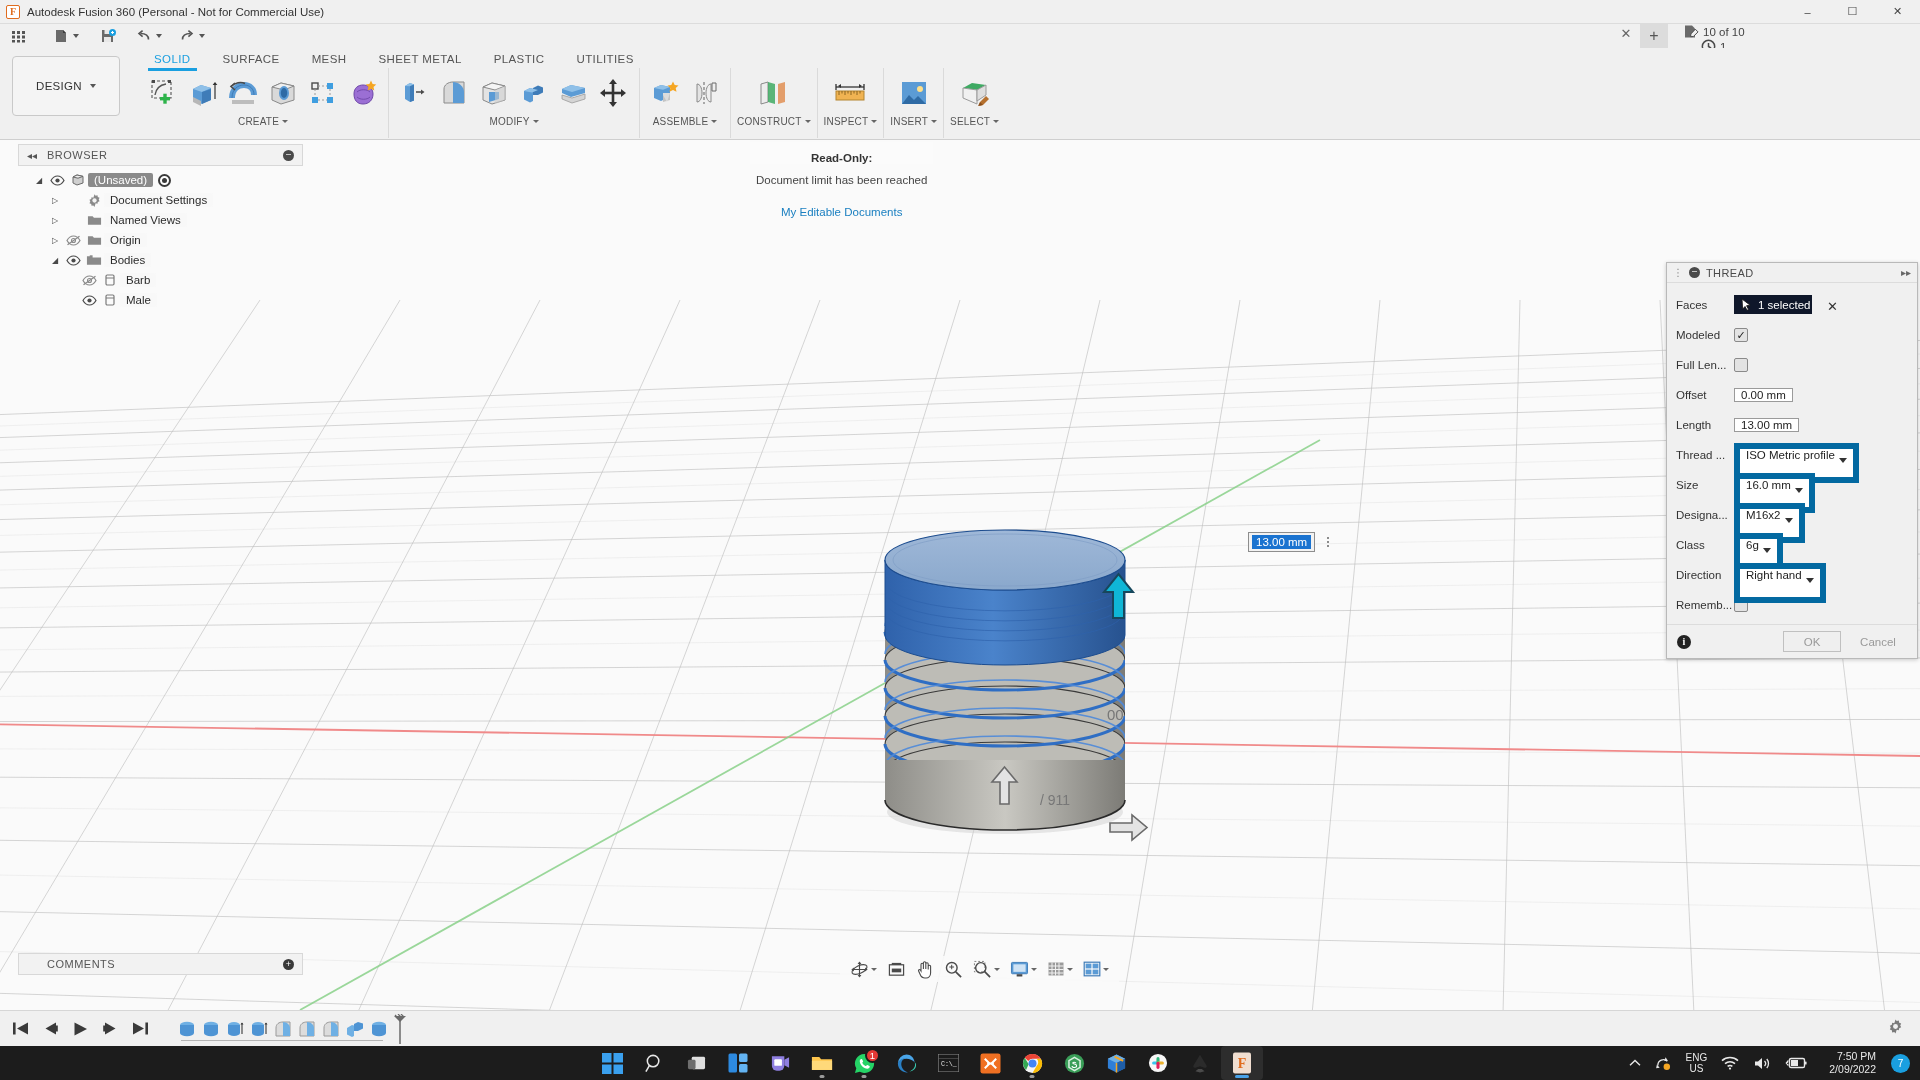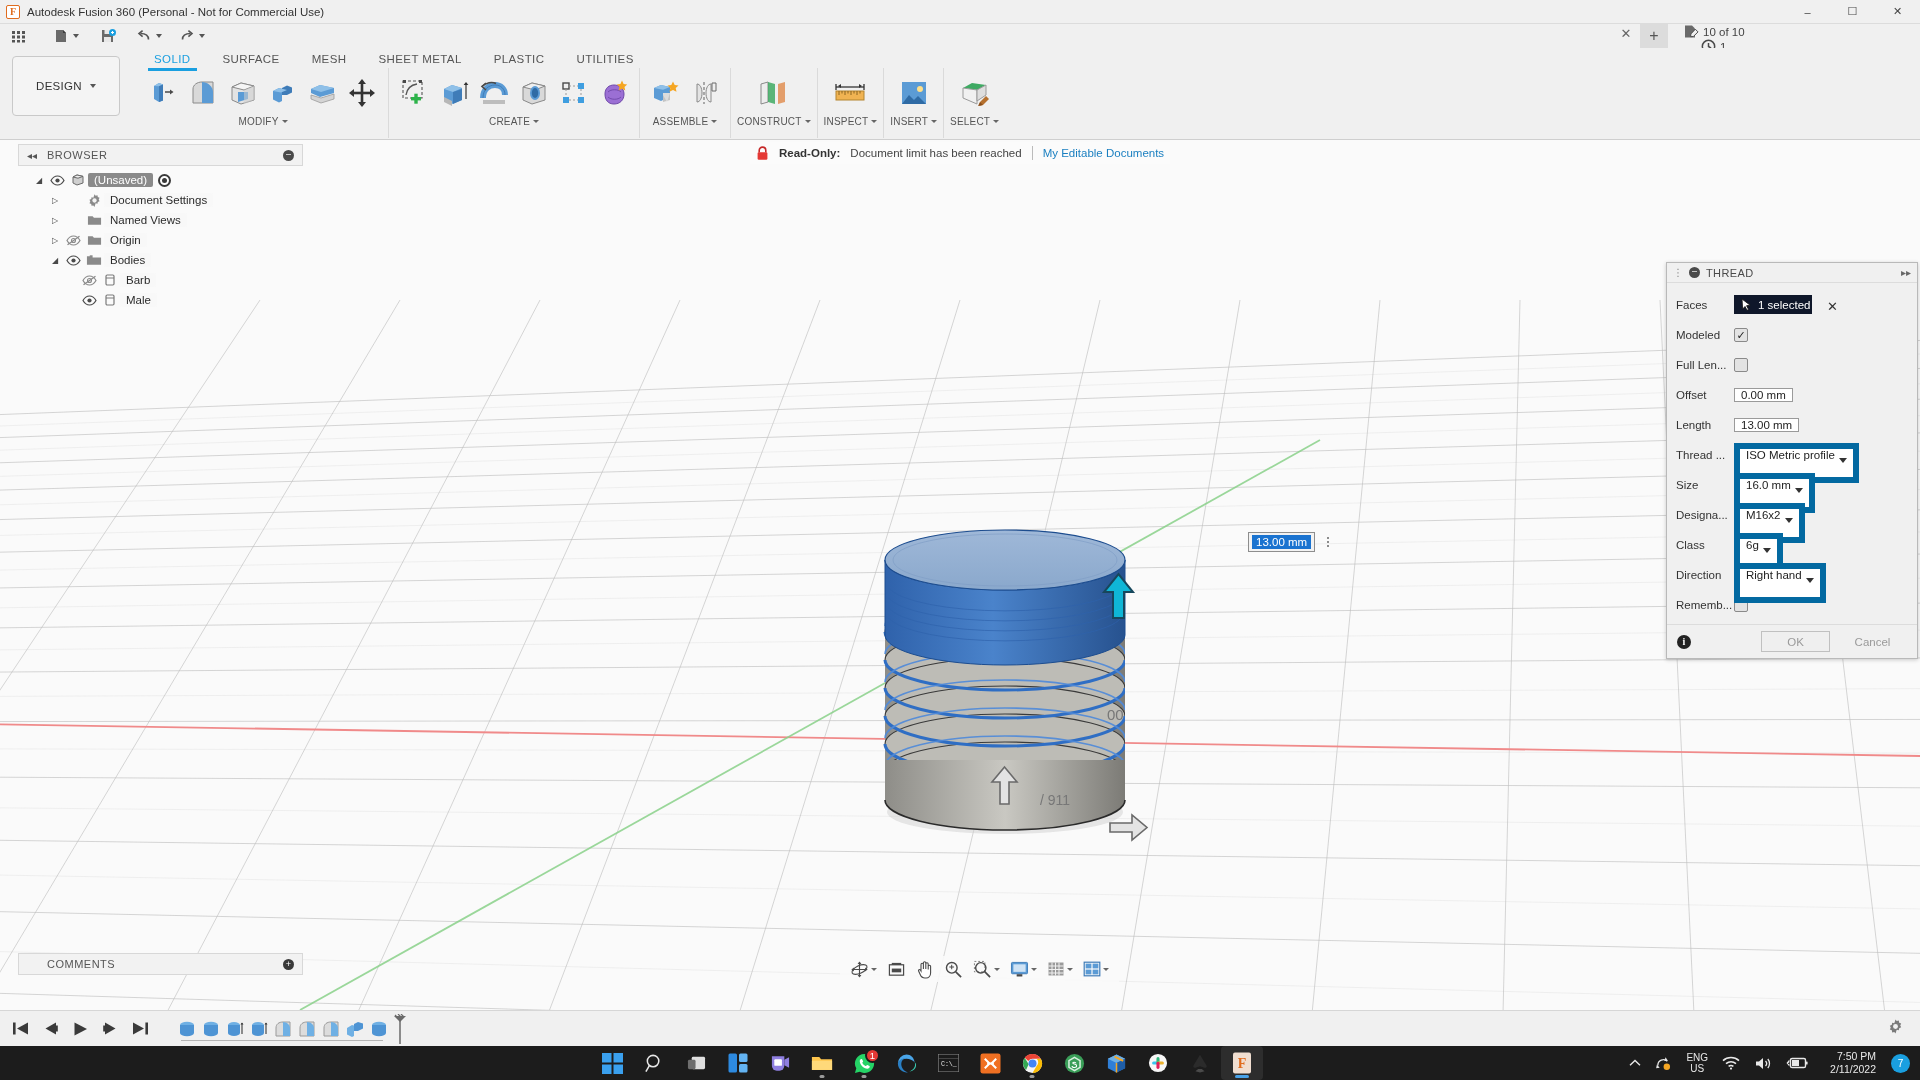--- a/index.html
+++ b/index.html
@@ -117,21 +117,21 @@
   .tlabel.sel { background: #8a8a8a; color: #fff; }
   .radio-dot { width: 13px; height: 13px; border-radius: 50%; border: 2px solid #3a3a3a;
                background: #fff; display: flex; align-items: center;
                justify-content: center; margin-left: 5px; }
   .radio-dot i { width: 5px; height: 5px; border-radius: 50%; background: #3a3a3a;
                  display: block; }
 
   
   .ro-banner { position: absolute; left: 750px; top: 142px; height: 22px;
                display: flex; align-items: center; gap: 10px;
-               background: rgba(250,250,250,.88); padding: 0 6px; }
+               background: rgba(250,250,250,.88); padding: 0 6px; flex-direction: column; }
   .ro-strong { font-size: 11.5px; font-weight: bold; color: #333; }
   .ro-text { font-size: 11.5px; color: #444; }
   .ro-sep { width: 1px; height: 14px; background: #bbb; }
   .ro-link { font-size: 11.5px; color: #1a7fc0; }
 
   
   .viewcube { position: absolute; right: 48px; top: 158px; width: 110px; height: 100px; }
 
   
   .dialog { position: absolute; left: 1666px; top: 262px; width: 252px;
@@ -160,21 +160,21 @@
                font-size: 11.5px; color: #222; padding: 0 18px 16px 6px; line-height: 20px;
                position: relative; }
   .sel-field .ar { position: absolute; right: 6px; top: 9px; width: 0; height: 0;
                    border-left: 4px solid transparent; border-right: 4px solid transparent;
                    border-top: 5px solid #333; }
   .dlg-foot { border-top: 1px solid #dcdcdc; height: 34px; display: flex;
               align-items: center; padding: 0 10px; }
   .info-i { width: 14px; height: 14px; border-radius: 50%; background: #222; color: #fff;
             font-size: 10px; font-weight: bold; line-height: 14px; text-align: center;
             font-family: "Liberation Serif", serif; }
-  .dlg-btn { width: 69px; height: 21px; border: 1px solid #c0c0c0; background: #efefef;
+  .dlg-btn { width: 58px; height: 21px; border: 1px solid #c0c0c0; background: #efefef;
              font-size: 11.5px; color: #9a9a9a; display: flex; align-items: center;
              justify-content: center; }
   .dlg-btn.cancel { border-color: transparent; background: transparent; }
 
   
   .dim-input { position: absolute; left: 1248px; top: 532px; height: 20px;
                background: #f2f2f2; border: 1px solid #8d8d8d;
                display: flex; align-items: center; padding: 0 3px; }
   .dim-val { background: #1a73d0; color: #fff; font-size: 11.5px; padding: 1px 4px; }
   .dim-dots { position: absolute; left: 1322px; top: 532px; width: 12px; height: 20px;
@@ -346,20 +346,84 @@
       <div class="tab">PLASTIC</div>
       <div class="tab">UTILITIES</div>
     </div>
 
     <div class="panels">
 
       <div class="panel">
         <div class="panel-row">
           <div class="pitem">
             <svg width="30" height="30" viewBox="0 0 30 30">
+              <rect x="4" y="3" width="19" height="17" fill="none" stroke="#555" stroke-width="1.1" stroke-dasharray="3 2"></rect>
+              <path d="M7 17c1-7 5-10 11-11" stroke="#555" stroke-width="1.4" fill="none"></path>
+              <rect x="4" y="2" width="3" height="3" fill="#4a4a4a"></rect>
+                <rect x="20" y="2" width="3" height="3" fill="#4a4a4a"></rect>
+              <g fill="#2db34a">
+                  <rect x="12" y="19" width="10" height="3.4"></rect>
+                  <rect x="15.3" y="15.7" width="3.4" height="10"></rect>
+                </g>
+            </svg>
+          </div>
+          <div class="pitem">
+            <svg width="32" height="32" viewBox="0 0 32 32">
+              <path d="M6 12l8-4 10 3v12l-10 4-8-4z" fill="#5b9bd5"></path>
+              <path d="M6 12l8-4 10 3-9 4z" fill="#8fc0e8"></path>
+              <path d="M15 15v12l9-4V12z" fill="#3f7cb8"></path>
+              <path d="M6 20l8 4v5l-8-4z" fill="#b7b7b7"></path>
+              <path d="M28 6v16" stroke="#333" stroke-width="1.2"></path>
+                <path d="M25.6 8 28 5l2.4 3z" fill="#333"></path>
+            </svg>
+          </div>
+          <div class="pitem">
+            <svg width="32" height="30" viewBox="0 0 32 30">
+              <path d="M5 20c0-9 6-13 12-13s10 4 10 10" fill="none" stroke="#5b9bd5" stroke-width="6"></path>
+              <path d="M5 20c0-9 6-13 12-13s10 4 10 10" fill="none" stroke="#3f7cb8" stroke-width="1"></path>
+              <path d="M8 5 4 8.5 8 12" fill="none" stroke="#4a4a4a" stroke-width="1.6"></path>
+              <path d="M4 8.5c4-4 10-5 14-3" fill="none" stroke="#4a4a4a" stroke-width="1.6"></path>
+              <path d="M5 22h22v4H5z" fill="#bdbdbd"></path>
+            </svg>
+          </div>
+          <div class="pitem">
+            <svg width="32" height="30" viewBox="0 0 32 30">
+              <path d="M5 9l9-4 13 3v14l-13 4-9-4z" fill="#d9d9d9" stroke="#8a8a8a" stroke-width="1"></path>
+              <path d="M5 9l9-4 13 3-10 4z" fill="#efefef" stroke="#8a8a8a" stroke-width="1"></path>
+              <ellipse cx="17" cy="15" rx="5" ry="7" fill="#5b9bd5"></ellipse>
+              <ellipse cx="17" cy="15" rx="3.2" ry="5" fill="#2f6ba5"></ellipse>
+            </svg>
+          </div>
+          <div class="pitem">
+            <svg width="30" height="30" viewBox="0 0 30 30">
+              <rect x="4" y="5" width="6" height="6" fill="none" stroke="#4a4a4a" stroke-width="1.4"></rect>
+              <rect x="19" y="5" width="6" height="6" fill="#3f9ee0"></rect>
+              <rect x="4" y="19" width="6" height="6" fill="#3f9ee0"></rect>
+              <rect x="19" y="19" width="6" height="6" fill="#3f9ee0"></rect>
+              <path d="M10 8h9M7 11v8M22 11v8M10 22h9" stroke="#9a9a9a" stroke-width="1" stroke-dasharray="2 2"></path>
+            </svg>
+          </div>
+          <div class="pitem">
+            <svg width="32" height="30" viewBox="0 0 32 30">
+              <path d="M7 16c0-6 4-9 9-9s10 3 10 9-4 10-10 10S7 22 7 16z" fill="#9b6fd4" stroke="#6e47a8" stroke-width="1"></path>
+              <path d="M10 14c3-3 10-3 13 0M10 19c3 3 10 3 13 0" stroke="#6e47a8" stroke-width=".9" fill="none"></path>
+              <path d="M24 2.5 25.6 6l3.6.4-2.7 2.5.8 3.6L24 10.7 20.7 12.5l.8-3.6L18.8 6.4 22.4 6z" fill="#f5a623"></path>
+            </svg>
+          </div>
+        </div>
+        <div class="panel-lbl">
+          <span>CREATE</span>
+          <span class="caret-xs"></span>
+        </div>
+      </div>
+
+      <div class="panel">
+        <div class="panel-row">
+          <div class="pitem">
+            <svg width="30" height="30" viewBox="0 0 30 30">
               <path d="M6 8l5-3 4 1.5v16L11 24l-5-3z" fill="#5b9bd5"></path>
               <path d="M6 8l5-3 4 1.5-4 1.8z" fill="#8fc0e8"></path>
               <path d="M11 8.3V24l4-1.5v-16z" fill="#3f7cb8"></path>
               <path d="M17 14h7" stroke="#4a4a4a" stroke-width="1.5"></path>
               <path d="M22 11.5 25.5 14 22 16.5z" fill="#4a4a4a"></path>
             </svg>
           </div>
           <div class="pitem">
             <svg width="30" height="30" viewBox="0 0 30 30">
               <path d="M5 25V11C5 7 9 4 14 4h11v21z" fill="#d9d9d9" stroke="#8a8a8a" stroke-width="1"></path>
@@ -396,84 +460,20 @@
                 <path d="M0 14l5-4v8z"></path>
                   <path d="M26 14l-5-4v8z"></path>
                 <rect x="11.7" y="4" width="2.6" height="20"></rect>
                   <rect x="3" y="12.7" width="20" height="2.6"></rect>
               </g>
             </svg>
           </div>
         </div>
         <div class="panel-lbl">
           <span>MODIFY</span>
-          <span class="caret-xs"></span>
-        </div>
-      </div>
-
-      <div class="panel">
-        <div class="panel-row">
-          <div class="pitem">
-            <svg width="30" height="30" viewBox="0 0 30 30">
-              <rect x="4" y="3" width="19" height="17" fill="none" stroke="#555" stroke-width="1.1" stroke-dasharray="3 2"></rect>
-              <path d="M7 17c1-7 5-10 11-11" stroke="#555" stroke-width="1.4" fill="none"></path>
-              <rect x="4" y="2" width="3" height="3" fill="#4a4a4a"></rect>
-                <rect x="20" y="2" width="3" height="3" fill="#4a4a4a"></rect>
-              <g fill="#2db34a">
-                  <rect x="12" y="19" width="10" height="3.4"></rect>
-                  <rect x="15.3" y="15.7" width="3.4" height="10"></rect>
-                </g>
-            </svg>
-          </div>
-          <div class="pitem">
-            <svg width="32" height="32" viewBox="0 0 32 32">
-              <path d="M6 12l8-4 10 3v12l-10 4-8-4z" fill="#5b9bd5"></path>
-              <path d="M6 12l8-4 10 3-9 4z" fill="#8fc0e8"></path>
-              <path d="M15 15v12l9-4V12z" fill="#3f7cb8"></path>
-              <path d="M6 20l8 4v5l-8-4z" fill="#b7b7b7"></path>
-              <path d="M28 6v16" stroke="#333" stroke-width="1.2"></path>
-                <path d="M25.6 8 28 5l2.4 3z" fill="#333"></path>
-            </svg>
-          </div>
-          <div class="pitem">
-            <svg width="32" height="30" viewBox="0 0 32 30">
-              <path d="M5 20c0-9 6-13 12-13s10 4 10 10" fill="none" stroke="#5b9bd5" stroke-width="6"></path>
-              <path d="M5 20c0-9 6-13 12-13s10 4 10 10" fill="none" stroke="#3f7cb8" stroke-width="1"></path>
-              <path d="M8 5 4 8.5 8 12" fill="none" stroke="#4a4a4a" stroke-width="1.6"></path>
-              <path d="M4 8.5c4-4 10-5 14-3" fill="none" stroke="#4a4a4a" stroke-width="1.6"></path>
-              <path d="M5 22h22v4H5z" fill="#bdbdbd"></path>
-            </svg>
-          </div>
-          <div class="pitem">
-            <svg width="32" height="30" viewBox="0 0 32 30">
-              <path d="M5 9l9-4 13 3v14l-13 4-9-4z" fill="#d9d9d9" stroke="#8a8a8a" stroke-width="1"></path>
-              <path d="M5 9l9-4 13 3-10 4z" fill="#efefef" stroke="#8a8a8a" stroke-width="1"></path>
-              <ellipse cx="17" cy="15" rx="5" ry="7" fill="#5b9bd5"></ellipse>
-              <ellipse cx="17" cy="15" rx="3.2" ry="5" fill="#2f6ba5"></ellipse>
-            </svg>
-          </div>
-          <div class="pitem">
-            <svg width="30" height="30" viewBox="0 0 30 30">
-              <rect x="4" y="5" width="6" height="6" fill="none" stroke="#4a4a4a" stroke-width="1.4"></rect>
-              <rect x="19" y="5" width="6" height="6" fill="#3f9ee0"></rect>
-              <rect x="4" y="19" width="6" height="6" fill="#3f9ee0"></rect>
-              <rect x="19" y="19" width="6" height="6" fill="#3f9ee0"></rect>
-              <path d="M10 8h9M7 11v8M22 11v8M10 22h9" stroke="#9a9a9a" stroke-width="1" stroke-dasharray="2 2"></path>
-            </svg>
-          </div>
-          <div class="pitem">
-            <svg width="32" height="30" viewBox="0 0 32 30">
-              <path d="M7 16c0-6 4-9 9-9s10 3 10 9-4 10-10 10S7 22 7 16z" fill="#9b6fd4" stroke="#6e47a8" stroke-width="1"></path>
-              <path d="M10 14c3-3 10-3 13 0M10 19c3 3 10 3 13 0" stroke="#6e47a8" stroke-width=".9" fill="none"></path>
-              <path d="M24 2.5 25.6 6l3.6.4-2.7 2.5.8 3.6L24 10.7 20.7 12.5l.8-3.6L18.8 6.4 22.4 6z" fill="#f5a623"></path>
-            </svg>
-          </div>
-        </div>
-        <div class="panel-lbl">
-          <span>CREATE</span>
           <span class="caret-xs"></span>
         </div>
       </div>
 
       <div class="panel">
         <div class="panel-row">
           <div class="pitem">
             <svg width="30" height="30" viewBox="0 0 30 30">
               <path d="M4 10l7-3 9 2v6h-7v7l-2 1-7-3z" fill="#5b9bd5"></path>
               <path d="M4 10l7-3 9 2-7 2.8z" fill="#8fc0e8"></path>
@@ -1335,20 +1335,20 @@
         <svg width="22" height="14" viewBox="0 0 22 14">
           <rect x="4.5" y="2.5" width="15" height="9" rx="1.6" fill="none" stroke="#e8e8e8" stroke-width="1.4"></rect>
           <rect x="20" y="5.5" width="1.6" height="3" rx=".6" fill="#e8e8e8"></rect>
           <rect x="6" y="4" width="7" height="6" fill="#e8e8e8"></rect>
           <path d="M3.4 3.5 0.5 7l2.9 3.5V8H1.8L3.4 6z" fill="#e8e8e8"></path>
         </svg>
       </div>
       <div class="tray-item">
         <div class="tray-clock">
           <div>7:50 PM</div>
-          <div>2/11/2022</div>
+          <div>2/09/2022</div>
         </div>
       </div>
       <div class="tray-badge">7</div>
     </div>
   </div>
 
 </div>
 
 </body></html>

